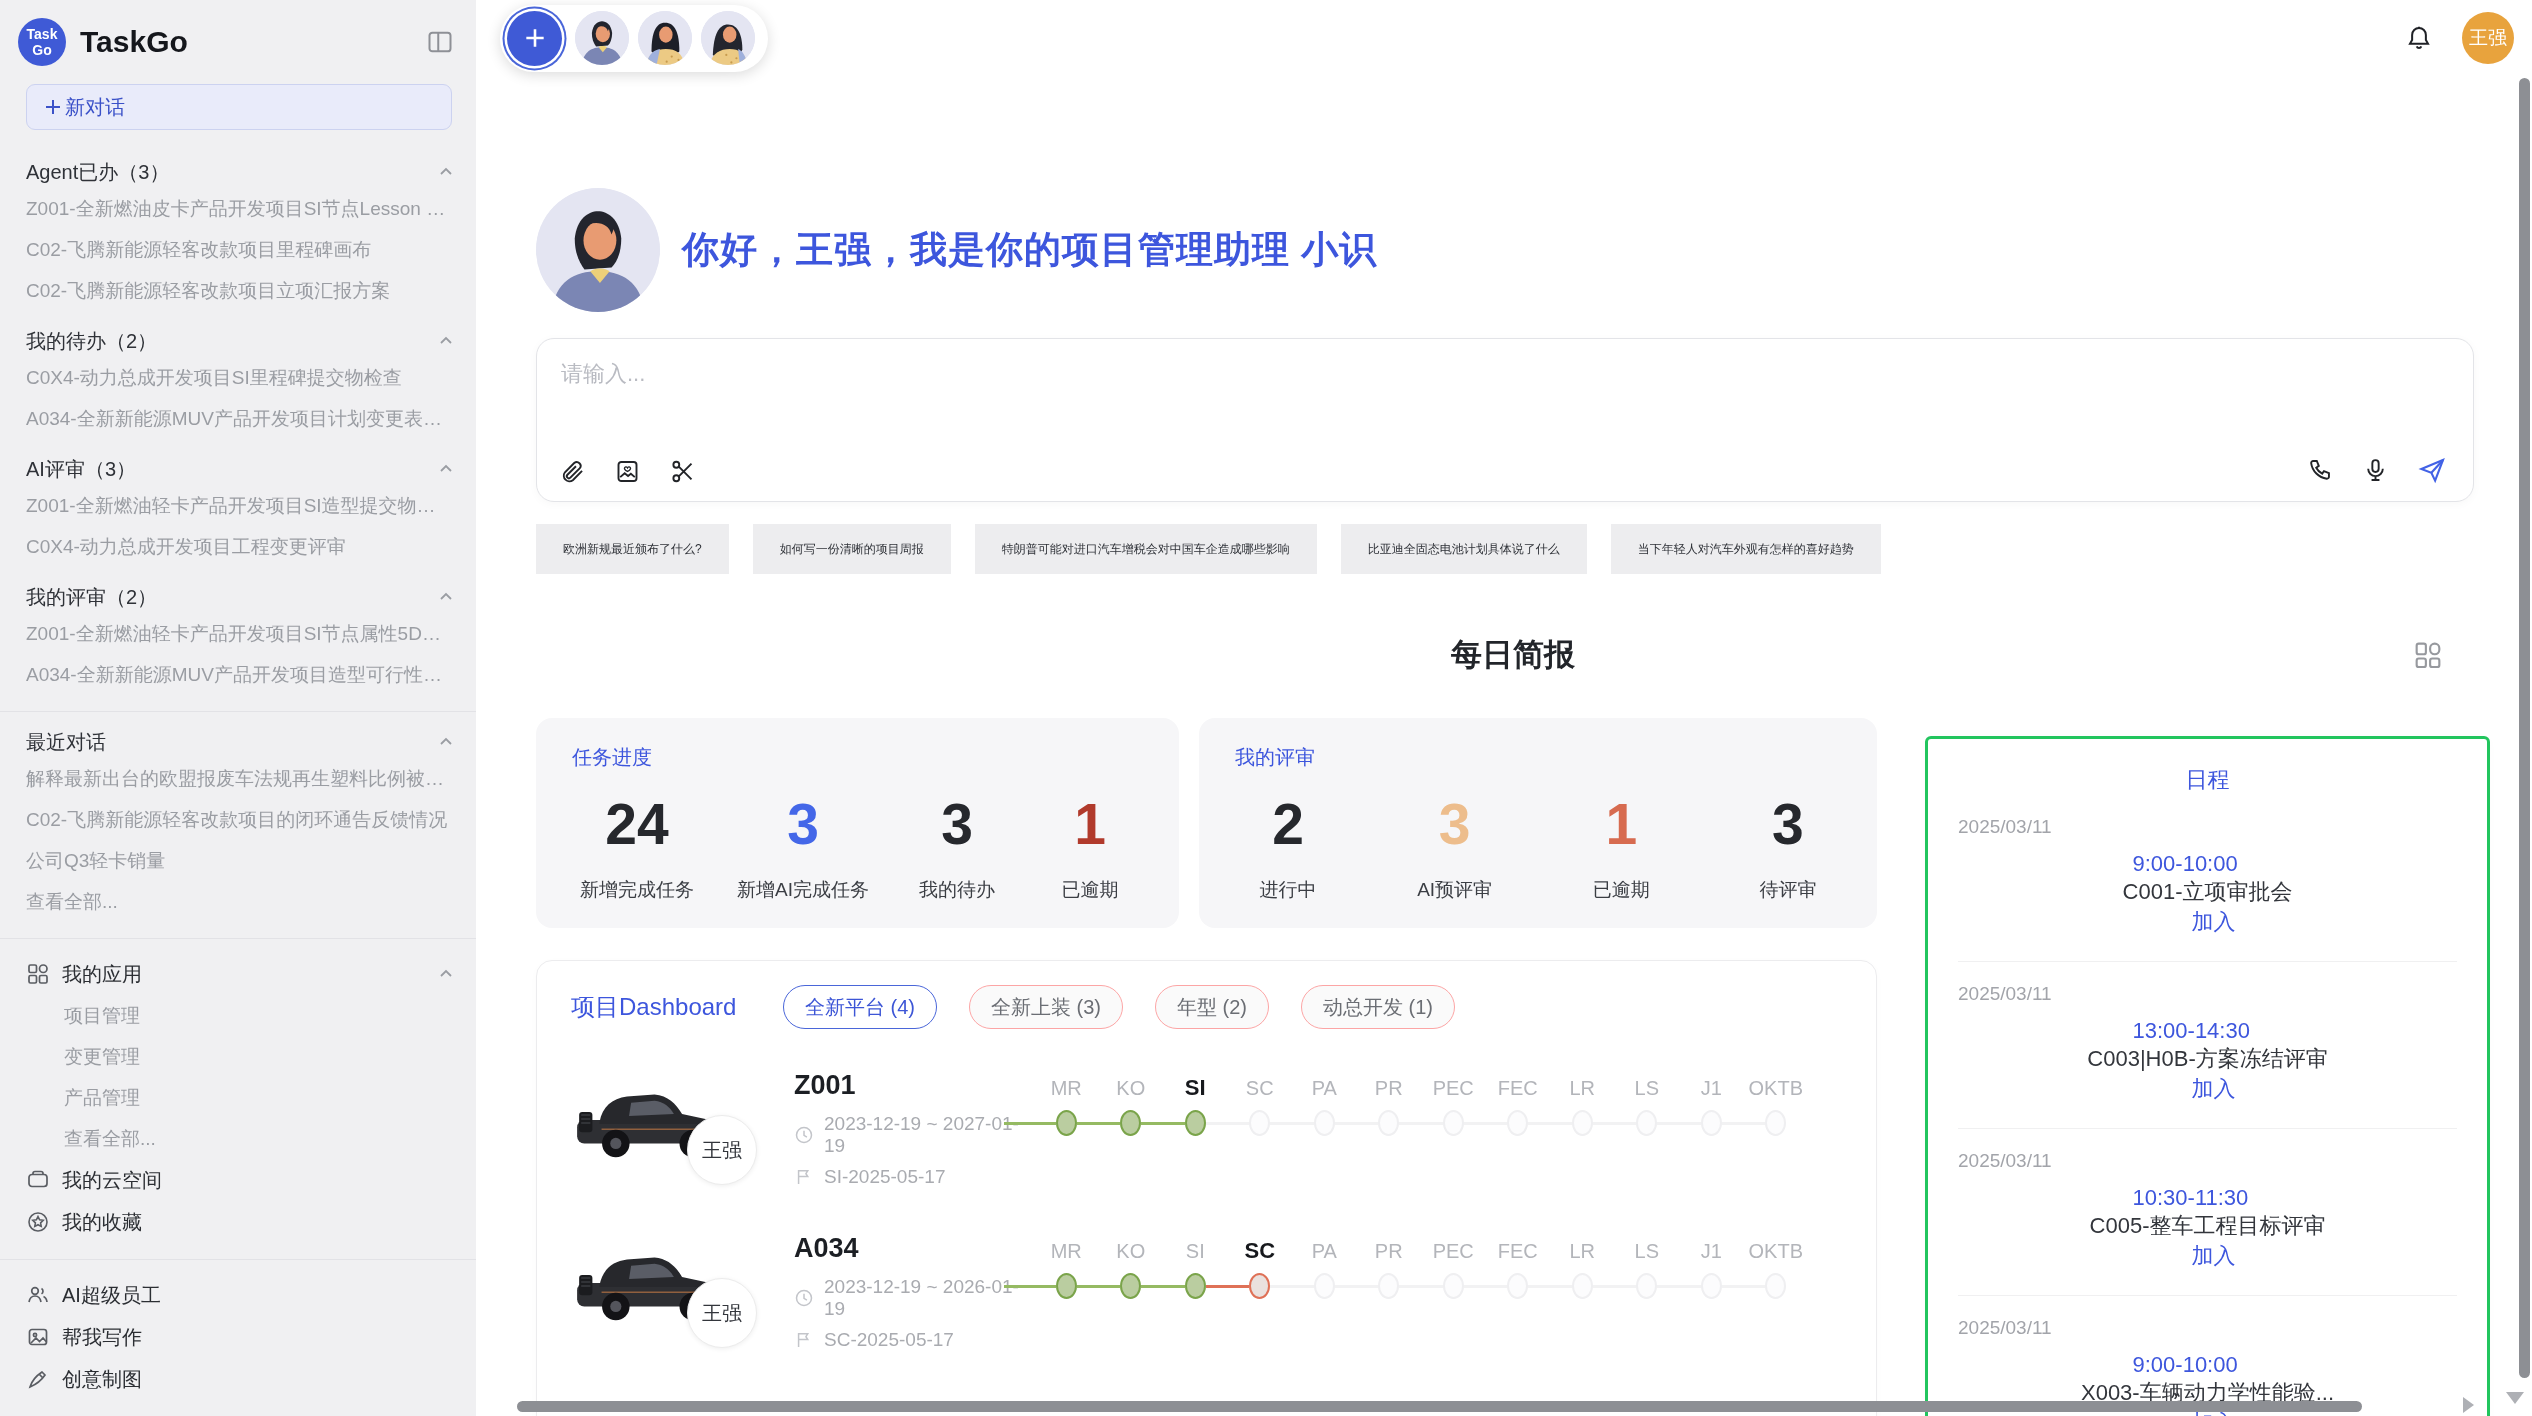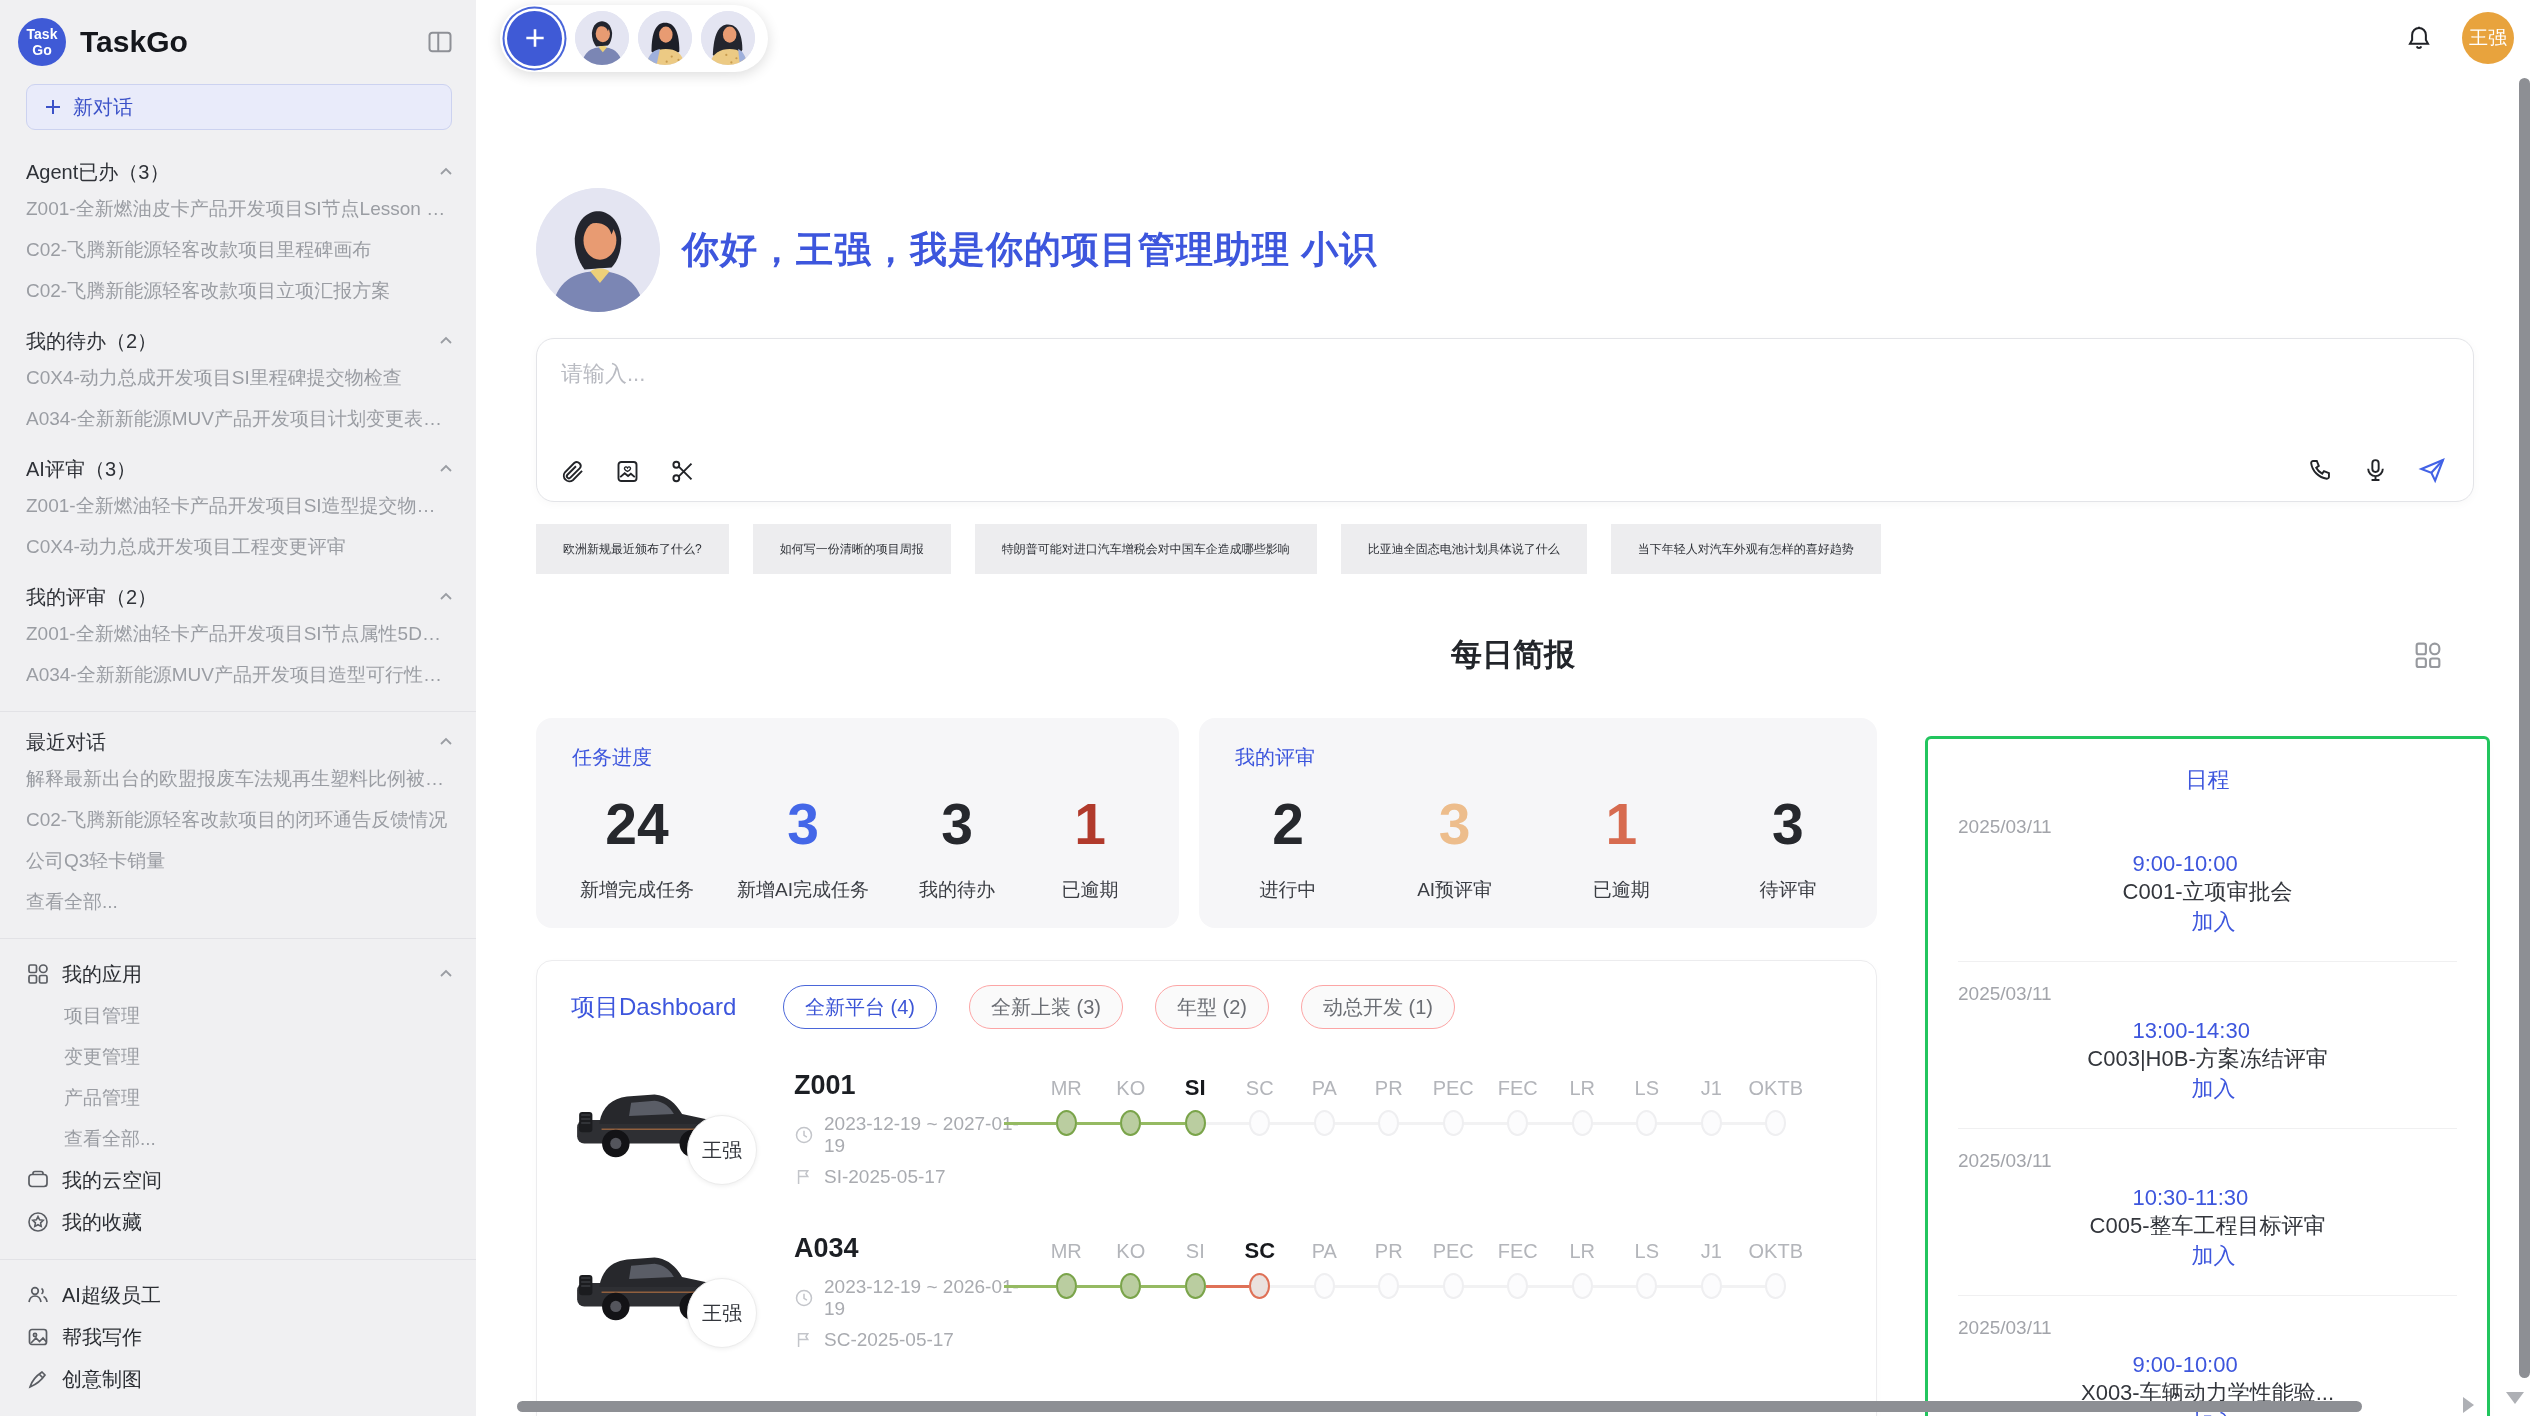--- a/index.html
+++ b/index.html
@@ -9,21 +9,21 @@
   svg{display:block}
 
   
   .sidebar{position:fixed;left:0;top:0;width:476px;height:1416px;background:#f0f0f2;z-index:5;}
   .side-head{display:flex;align-items:center;height:74px;padding:10px 22px 0 18px;}
   .logo{width:48px;height:48px;border-radius:50%;background:#3f5ad6;color:#fff;display:flex;flex-direction:column;
     align-items:center;justify-content:center;font-size:14px;line-height:16px;font-weight:600;flex:none;}
   .app-title{font-size:30px;font-weight:700;color:#15171c;margin-left:14px;flex:1;}
   .pane-btn{color:#8e9096;cursor:pointer;}
   .new-chat{margin:10px 8px 0 26px;width:426px;height:46px;background:#e9ebfa;border:1px solid #ccd2f0;
-    border-radius:9px;display:flex;align-items:center;padding:0 16px;color:#3b51c8;font-size:20px;cursor:pointer;gap:10px;}
+    border-radius:9px;display:flex;align-items:center;padding:0 16px;color:#3b51c8;font-size:20px;cursor:pointer;gap:2px;}
   .side-scroll{padding:12px 22px 0 26px;}
   .sec-head{display:flex;justify-content:space-between;align-items:center;margin-top:14px;height:32px;
     font-size:20px;color:#2f3238;font-weight:500;cursor:pointer;}
   .side-item{height:41px;line-height:41px;font-size:19px;color:#9a9da3;white-space:nowrap;overflow:hidden;
     text-overflow:ellipsis;cursor:pointer;}
   .side-divider{height:1px;background:#e2e2e6;margin:16px -22px 0 -26px;}
   .icon-row{display:flex;align-items:center;height:42px;gap:12px;font-size:20px;color:#2b2e33;cursor:pointer;}
   .icon-row .ric{color:#5a5d63;flex:none;}
   .sub-item{padding-left:38px;}
   .chev{color:#9a9da3;}

